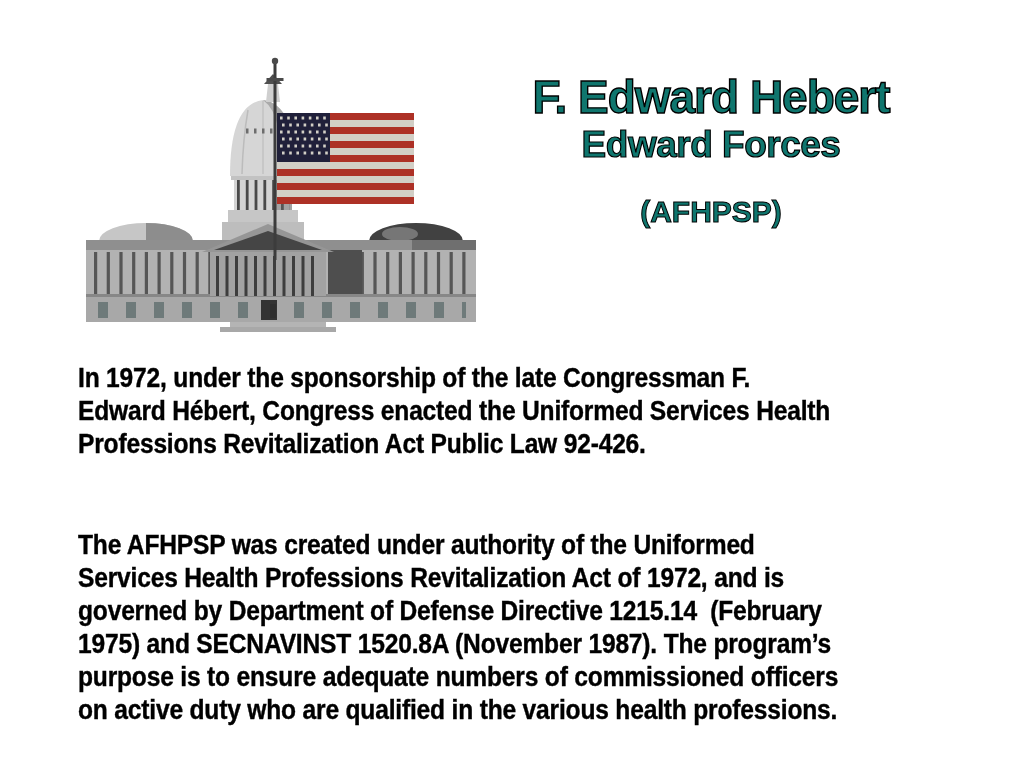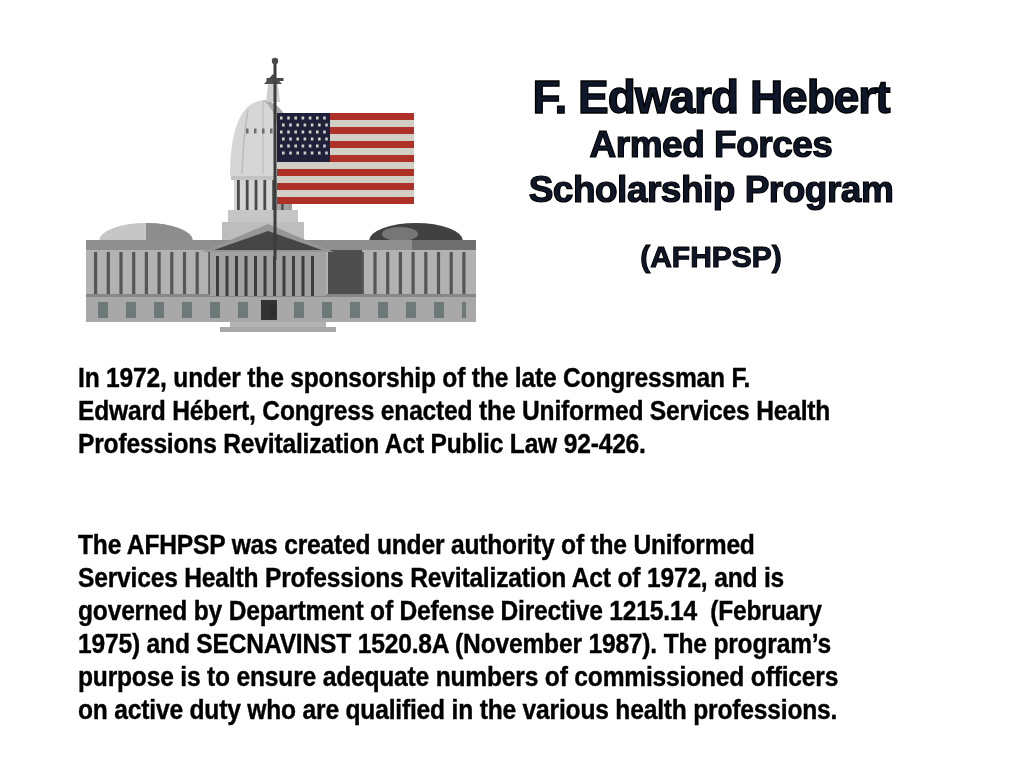--- a/index.html
+++ b/index.html
@@ -27,21 +27,21 @@
     width: 400px;
     height: 284px;
   }
   .title-block {
     position: absolute;
     left: 468px;
     top: 72px;
     width: 486px;
     text-align: center;
     font-weight: bold;
-    color: #0f172a;
+    color: #0f766e;
   }
   .t1 {
     font-size: 46px;
     line-height: 50px;
     letter-spacing: -1px;
     -webkit-text-stroke: 1.4px #000;
   }
   .t2 {
     font-size: 37px;
     line-height: 45px;
@@ -156,22 +156,21 @@
           <line x1="200" y1="85" x2="246" y2="85"></line>
           <line x1="198" y1="92" x2="246" y2="92"></line>
           <line x1="200" y1="99" x2="246" y2="99"></line>
         </g>
       </g>
     </svg>
   </div>
 
   <div class="title-block">
     <div class="t1">F. Edward Hebert</div>
-    <div class="t2">Armed Forces</div>
-    <div class="t2">Scholarship Program</div>
+    <div class="t2">Edward Forces</div>
     <div class="acr">(AFHPSP)</div>
   </div>
 
   <div class="body-text">
     <div class="para">
       <div class="bline">In 1972, under the sponsorship of the late Congressman F.</div>
       <div class="bline">Edward Hébert, Congress enacted the Uniformed Services Health</div>
       <div class="bline">Professions Revitalization Act Public Law 92-426.</div>
     </div>
     <div class="para p2">

